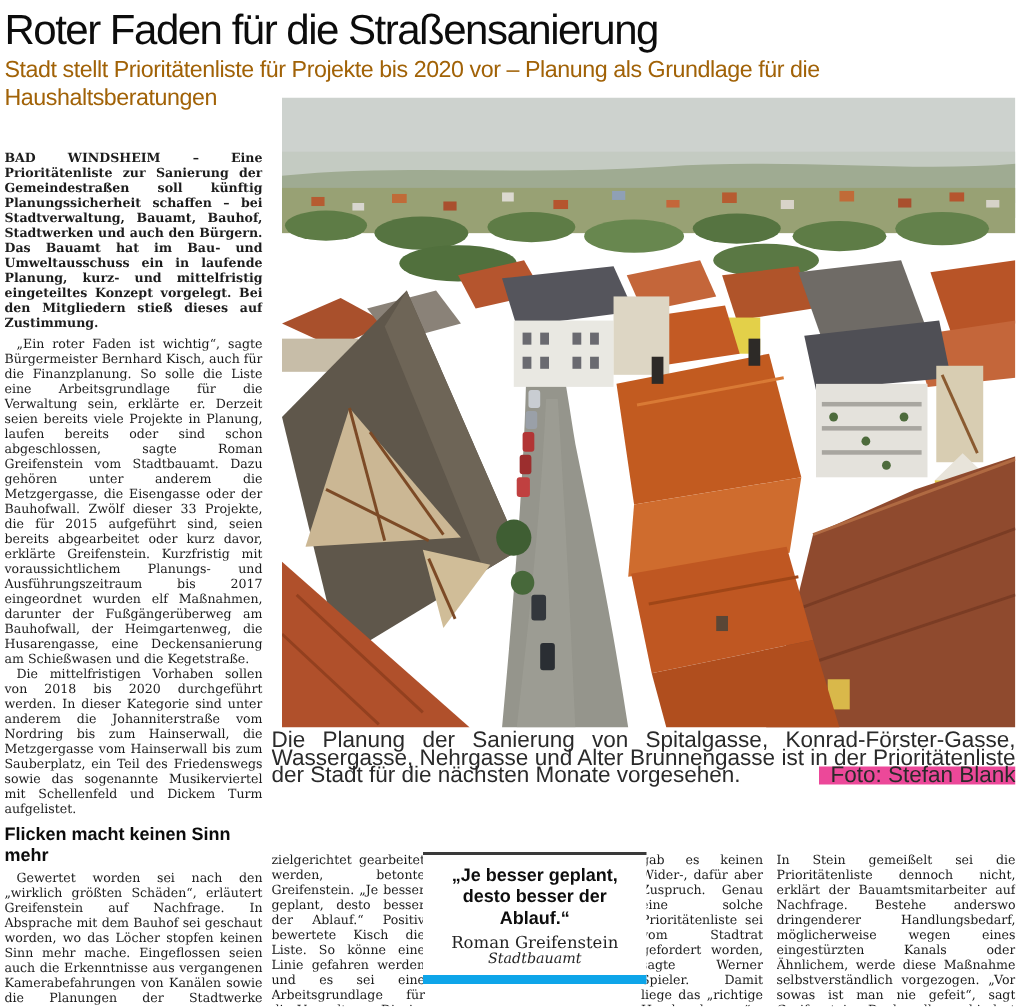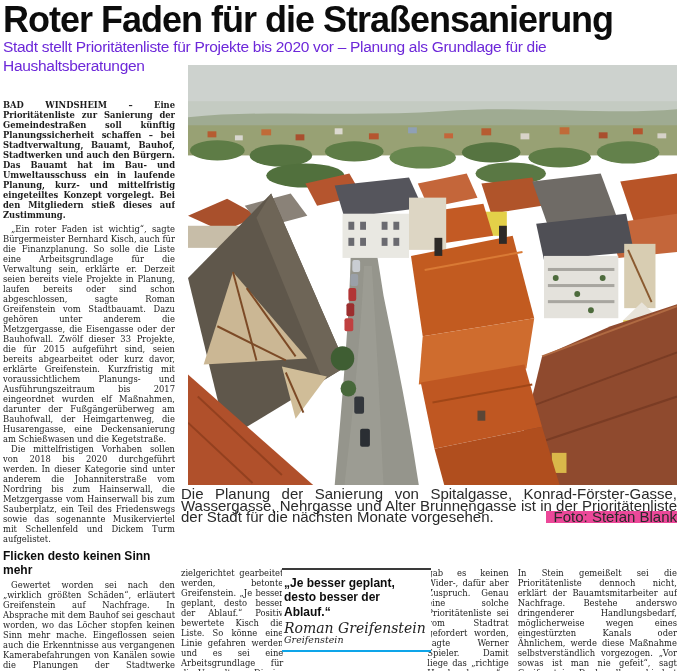--- a/index.html
+++ b/index.html
@@ -1,21 +1,21 @@
 <!DOCTYPE html>
 <html lang="de"><head>
 <meta charset="utf-8">
 <style>
   html,body{margin:0;padding:0;background:#ffffff;}
   body{width:680px;height:671px;overflow:hidden;font-family:"DejaVu Serif",serif;color:#1c1c1c;}
   .page{position:relative;width:680px;height:671px;overflow:hidden;background:#fff;}
 
   header{padding:3px 4px 0 3px;}
-  h1{margin:0;font-family:"Liberation Sans",sans-serif;font-weight:700;font-size:36px;line-height:33px;letter-spacing:-1px;color:#0c0c0c;}
-  h2{margin:1px 0 0 0;font-family:"Liberation Sans",sans-serif;font-weight:400;font-size:15.5px;line-height:19px;letter-spacing:-0.3px;color:#6d28d9;}
+  h1{margin:0;font-family:"Liberation Sans",sans-serif;font-weight:400;font-size:28px;line-height:33px;letter-spacing:-1px;color:#0c0c0c;}
+  h2{margin:1px 0 0 0;font-family:"Liberation Sans",sans-serif;font-weight:400;font-size:15.5px;line-height:19px;letter-spacing:-0.3px;color:#a16207;}
 
   .content{position:absolute;top:60px;left:3px;right:3px;bottom:0;display:flex;}
   .body-text{font-size:8.4px;line-height:10px;text-align:justify;hyphens:auto;margin-top:40px;-webkit-hyphens:auto;}
   .body-text p{margin:0;}
   .ind{text-indent:8px;}
   .lead{font-weight:700;margin-bottom:4px !important;}
   .subhead{font-family:"Liberation Sans",sans-serif;font-weight:700;font-size:12px;line-height:14px;margin:5px 0 3px 0;color:#0c0c0c;text-align:left;}
 
   .col1{width:172px;margin-right:6px;overflow:hidden;}
   .main-right{flex:1;display:flex;flex-direction:column;overflow:hidden;}
@@ -25,42 +25,42 @@
 
   .caption{position:relative;margin:3px 0 5px 0;font-family:"Liberation Sans",sans-serif;font-size:15px;line-height:11.5px;color:#2a2a2a;text-align:justify;padding-bottom:0;}
   .credit{position:absolute;right:0;bottom:0;background:#ec4899;padding-left:8px;}
 
   .bottom-cols{position:relative;flex:1;display:flex;gap:9px;overflow:hidden;}
   .bcol{flex:1;overflow:hidden;}
   .spacer{background:transparent;}
   .sr{float:right;width:52px;height:80px;margin:30px 0 3px 5px;}
   .sl{float:left;width:73px;height:80px;margin:30px 5px 3px 0;}
 
-  .pullquote{position:absolute;left:101px;top:40px;width:145px;text-align:left;border-top:2px solid #3a3a3a;border-bottom:2px solid #0ea5e9;padding:6px 2px 5px 2px;background:#fff;}
+  .pullquote{position:absolute;left:101px;top:40px;width:145px;text-align:center;border-top:2px solid #3a3a3a;border-bottom:6px solid #0ea5e9;padding:6px 2px 5px 2px;background:#fff;}
   .pq-text{font-family:"Liberation Sans",sans-serif;font-weight:700;font-size:12px;line-height:14.5px;color:#0d0d0d;}
-  .pq-author{font-style:italic;font-size:14px;line-height:11px;margin-top:4px;color:#222;}
+  .pq-author{font-size:11px;line-height:11px;margin-top:4px;color:#222;}
   .pq-role{font-style:italic;font-size:9.5px;line-height:11px;color:#222;}
 </style>
 </head>
 <body>
 
 <div class="page">
 
   <header>
     <h1>Roter Faden für die Straßensanierung</h1>
     <h2>Stadt stellt Prioritätenliste für Projekte bis 2020 vor – Planung als Grundlage für die Haushaltsberatungen</h2>
   </header>
 
   <div class="content">
 
     <div class="col1 body-text">
       <p class="lead">BAD WINDSHEIM – Eine Prioritätenliste zur Sanierung der Gemeindestraßen soll künftig Planungssicherheit schaffen – bei Stadtverwaltung, Bauamt, Bauhof, Stadtwerken und auch den Bürgern. Das Bauamt hat im Bau- und Umweltausschuss ein in laufende Planung, kurz- und mittelfristig eingeteiltes Konzept vorgelegt. Bei den Mitgliedern stieß dieses auf Zustimmung.</p>
       <p class="ind">„Ein roter Faden ist wichtig“, sagte Bürgermeister Bernhard Kisch, auch für die Finanzplanung. So solle die Liste eine Arbeitsgrundlage für die Verwaltung sein, erklärte er. Derzeit seien bereits viele Projekte in Planung, laufen bereits oder sind schon abgeschlossen, sagte Roman Greifenstein vom Stadtbauamt. Dazu gehören unter anderem die Metzgergasse, die Eisengasse oder der Bauhofwall. Zwölf dieser 33 Projekte, die für 2015 aufgeführt sind, seien bereits abgearbeitet oder kurz davor, erklärte Greifenstein. Kurzfristig mit voraussichtlichem Planungs- und Ausführungszeitraum bis 2017 eingeordnet wurden elf Maßnahmen, darunter der Fußgängerüberweg am Bauhofwall, der Heimgartenweg, die Husarengasse, eine Deckensanierung am Schießwasen und die Kegetstraße.</p>
       <p class="ind">Die mittelfristigen Vorhaben sollen von 2018 bis 2020 durchgeführt werden. In dieser Kategorie sind unter anderem die Johanniterstraße vom Nordring bis zum Hainserwall, die Metzgergasse vom Hainserwall bis zum Sauberplatz, ein Teil des Friedenswegs sowie das sogenannte Musikerviertel mit Schellenfeld und Dickem Turm aufgelistet.</p>
-      <h3 class="subhead">Flicken desto keinen Sinn mehr</h3>
+      <h3 class="subhead">Flicken macht keinen Sinn mehr</h3>
       <p class="ind">Gewertet worden sei nach den „wirklich größten Schäden“, erläutert Greifenstein auf Nachfrage. In Absprache mit dem Bauhof sei geschaut worden, wo das Löcher stopfen keinen Sinn mehr mache. Eingeflossen seien auch die Erkenntnisse aus vergangenen Kamerabefahrungen von Kanälen sowie die Planungen der Stadtwerke bezüglich der Erneuerung von Leitungen. Die Prioritätenliste könne zu den nächsten Haushaltsberatungen hinzugezogen und berücksichtigt werden, so könne</p>
     </div>
 
     <div class="main-right">
 
       <figure>
         <svg viewBox="0 0 500 418" preserveAspectRatio="none">
 
           <rect x="0" y="0" width="500" height="70" fill="#cdd2ce"></rect>
           <rect x="0" y="36" width="500" height="22" fill="#c0c8bd" opacity="0.7"></rect>
@@ -215,19 +215,19 @@
           <p>gab es keinen Wider-, dafür aber Zuspruch. Genau eine solche Prioritätenliste sei vom Stadtrat gefordert worden, sagte Werner Spieler. Damit liege das „richtige Handwerkszeug“ für die finanzielle Planung und die entsprechenden Entscheidungen vor. Er betonte die Wichtigkeit des Austauschs mit dem Versorger, was Kisch bestätigte: „Die Abstimmung muss immer laufen.“</p>
         </div>
         <div class="bcol body-text">
           <p>In Stein gemeißelt sei die Prioritätenliste dennoch nicht, erklärt der Bauamtsmitarbeiter auf Nachfrage. Bestehe anderswo dringenderer Handlungsbedarf, möglicherweise wegen eines eingestürzten Kanals oder Ähnlichem, werde diese Maßnahme selbstverständlich vorgezogen. „Vor sowas ist man nie gefeit“, sagt Greifenstein. Doch solle verhindert werden, dass notwendige Sanierungen wegen aus welchen Gründen auch immer vorgezogenenen Maßnahmen endlos verschoben werden.</p>
 
         </div>
 
         <div class="pullquote">
           <div class="pq-text">„Je besser geplant, desto besser der Ablauf.“</div>
           <div class="pq-author">Roman Greifenstein</div>
-          <div class="pq-role">Greifenstein</div>
+          <div class="pq-role">Stadtbauamt</div>
         </div>
       </div>
 
     </div>
   </div>
 </div>
 
 </body></html>

